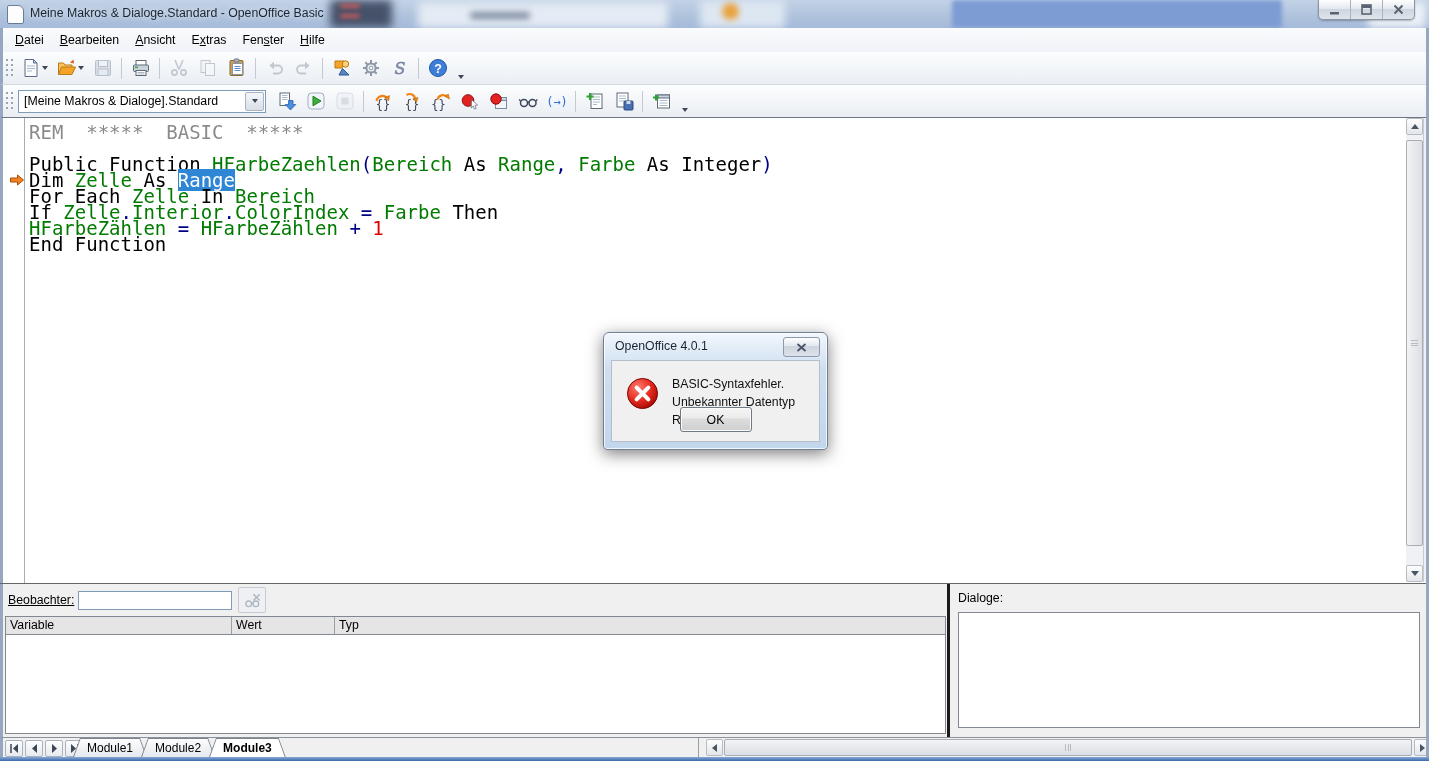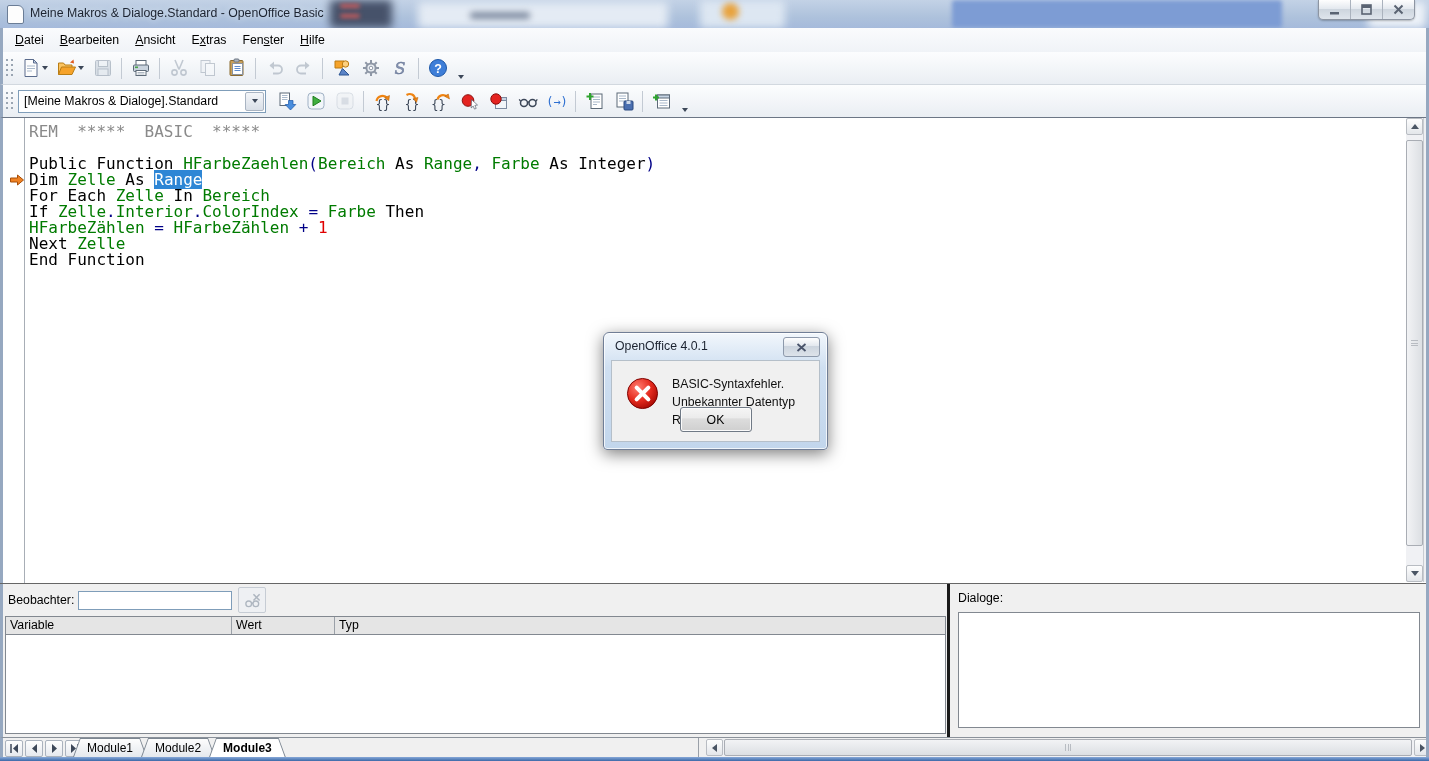--- a/index.html
+++ b/index.html
@@ -46,21 +46,21 @@
   #library-combo{width:246px;height:21px;background:#fff;border:1px solid #7f9db9;display:flex;align-items:center;margin:0 6px 0 2px;}
   #library-combo .combo-text{flex:1;padding:0 5px;white-space:nowrap;overflow:hidden;}
   #library-combo .combo-btn{width:17px;height:17px;margin-right:1px;background:linear-gradient(#f4f6f9,#d9dfe7);
     border:1px solid #a9b4c2;border-radius:2px;display:flex;align-items:center;justify-content:center;}
 
   
   #editor{left:0;top:117px;width:1429px;height:466px;background:#fff;border-top:1px solid #6c7685;
     border-left:3px solid #96a8c0;box-sizing:border-box;}
   #gutter{left:3px;top:118px;width:21px;height:465px;background:#fff;border-right:1px solid #a8aeb6;}
   #code{left:25px;top:118px;right:24px;height:465px;overflow:hidden;
-    font-family:"DejaVu Sans Mono", monospace;font-size:16px;line-height:16px;padding:6px 0 0 4px;}
+    font-family:"DejaVu Sans Mono", monospace;font-size:19px;line-height:16px;padding:6px 0 0 4px;}
   .code-line{white-space:pre;height:16px;}
   .tok-kw{color:#000000;}
   .tok-op{color:#000087;}
   .tok-id{color:#007b00;}
   .tok-cm{color:#8a8a8a;}
   .tok-num{color:#e00000;}
   .tok-pl{color:#000;}
   .tok-sel{color:#fff;background:#2e86d5;}
   #cur-arrow{left:6px;width:16px;height:16px;}
 
@@ -93,21 +93,21 @@
   #dialog-error-icon{position:absolute;left:14px;top:16px;width:33px;height:33px;}
   #dialog-msg{position:absolute;left:60px;top:14px;line-height:18px;color:#101010;}
   #dialog-ok{position:absolute;left:50%;transform:translateX(-50%);bottom:9px;width:70px;height:23px;
     border:1px solid #707a86;border-radius:3px;color:#000;font-size:12.3px;
     background:linear-gradient(#f5f5f5,#ebebeb 45%,#dddddd 46%,#cfcfcf);
     display:flex;align-items:center;justify-content:center;box-shadow:inset 0 0 0 1px #fbfbfb;}
 
   
   #bottom{left:0;top:583px;width:1429px;height:154px;background:#f0f0f0;border-top:1px solid #666;box-sizing:border-box;}
   #watch-panel{position:absolute;left:0;top:0;width:947px;height:154px;border-left:3px solid #96a8c0;box-sizing:border-box;}
-  #watch-row{position:absolute;left:0;top:0;width:100%;height:32px;display:flex;align-items:center;}
+  #watch-row{position:absolute;left:0;top:0;width:100%;height:32px;display:flex;align-items:center;text-decoration:underline;}
   #watch-label{margin-left:5px;}
   #watch-input{width:146px;height:17px;border:1px solid #7f9db9;background:#fff;margin-left:4px;
     font-family:"Liberation Sans", sans-serif;font-size:12px;padding:0 3px;}
   #watch-remove-btn{width:26px;height:24px;margin-left:6px;border:1px solid #c6ccd4;border-radius:2px;
     background:#eef0f3;display:flex;align-items:center;justify-content:center;}
   #watch-table{position:absolute;left:2px;right:1px;top:32px;bottom:4px;background:#fff;border:1px solid #828890;}
   #watch-header{display:flex;height:17px;background:#e5e5e5;border-bottom:1px solid #828890;}
   .wh-cell{box-sizing:border-box;padding:1px 4px;border-right:1px solid #9aa0a8;overflow:hidden;}
   .wh-cell:last-child{border-right:none;}
   #splitter{position:absolute;left:947px;top:0;width:3px;height:154px;background:#1a1a1a;}
@@ -473,21 +473,20 @@
   </svg>
 </div>
 <div id="code" class="abs">
     <div class="code-line"><span class="tok-cm">REM  *****  BASIC  *****</span></div>
     <div class="code-line"></div>
     <div class="code-line"><span class="tok-kw">Public Function </span><span class="tok-id">HFarbeZaehlen</span><span class="tok-op">(</span><span class="tok-id">Bereich</span><span class="tok-pl"> </span><span class="tok-kw">As</span><span class="tok-pl"> </span><span class="tok-id">Range</span><span class="tok-op">,</span><span class="tok-pl"> </span><span class="tok-id">Farbe</span><span class="tok-pl"> </span><span class="tok-kw">As</span><span class="tok-pl"> </span><span class="tok-kw">Integer</span><span class="tok-op">)</span></div>
     <div class="code-line"><span class="tok-kw">Dim</span><span class="tok-pl"> </span><span class="tok-id">Zelle</span><span class="tok-pl"> </span><span class="tok-kw">As</span><span class="tok-pl"> </span><span class="tok-sel">Range</span></div>
     <div class="code-line"><span class="tok-kw">For Each</span><span class="tok-pl"> </span><span class="tok-id">Zelle</span><span class="tok-pl"> </span><span class="tok-kw">In</span><span class="tok-pl"> </span><span class="tok-id">Bereich</span></div>
     <div class="code-line"><span class="tok-kw">If</span><span class="tok-pl"> </span><span class="tok-id">Zelle</span><span class="tok-op">.</span><span class="tok-id">Interior</span><span class="tok-op">.</span><span class="tok-id">ColorIndex</span><span class="tok-pl"> </span><span class="tok-op">=</span><span class="tok-pl"> </span><span class="tok-id">Farbe</span><span class="tok-pl"> </span><span class="tok-kw">Then</span></div>
     <div class="code-line"><span class="tok-id">HFarbeZählen</span><span class="tok-pl"> </span><span class="tok-op">=</span><span class="tok-pl"> </span><span class="tok-id">HFarbeZählen</span><span class="tok-pl"> </span><span class="tok-op">+</span><span class="tok-pl"> </span><span class="tok-num">1</span></div>
-    <div class="code-line"><span class="tok-kw">Next</span><span class="tok-pl"> </span><span class="tok-id">Zelle</span></div>
     <div class="code-line"><span class="tok-kw">End Function</span></div>
   </div>
 <div id="vscroll" class="abs">
   <div class="sb-btn" style="left:0;top:0;">
       <span class="tri up"></span>
     </div>
   <div class="sb-thumb" style="left:0;top:22px;width:17px;height:406px;">
       <span class="sb-grip-v"></span>
     </div>
   <div class="sb-btn" style="left:0;top:447px;">

